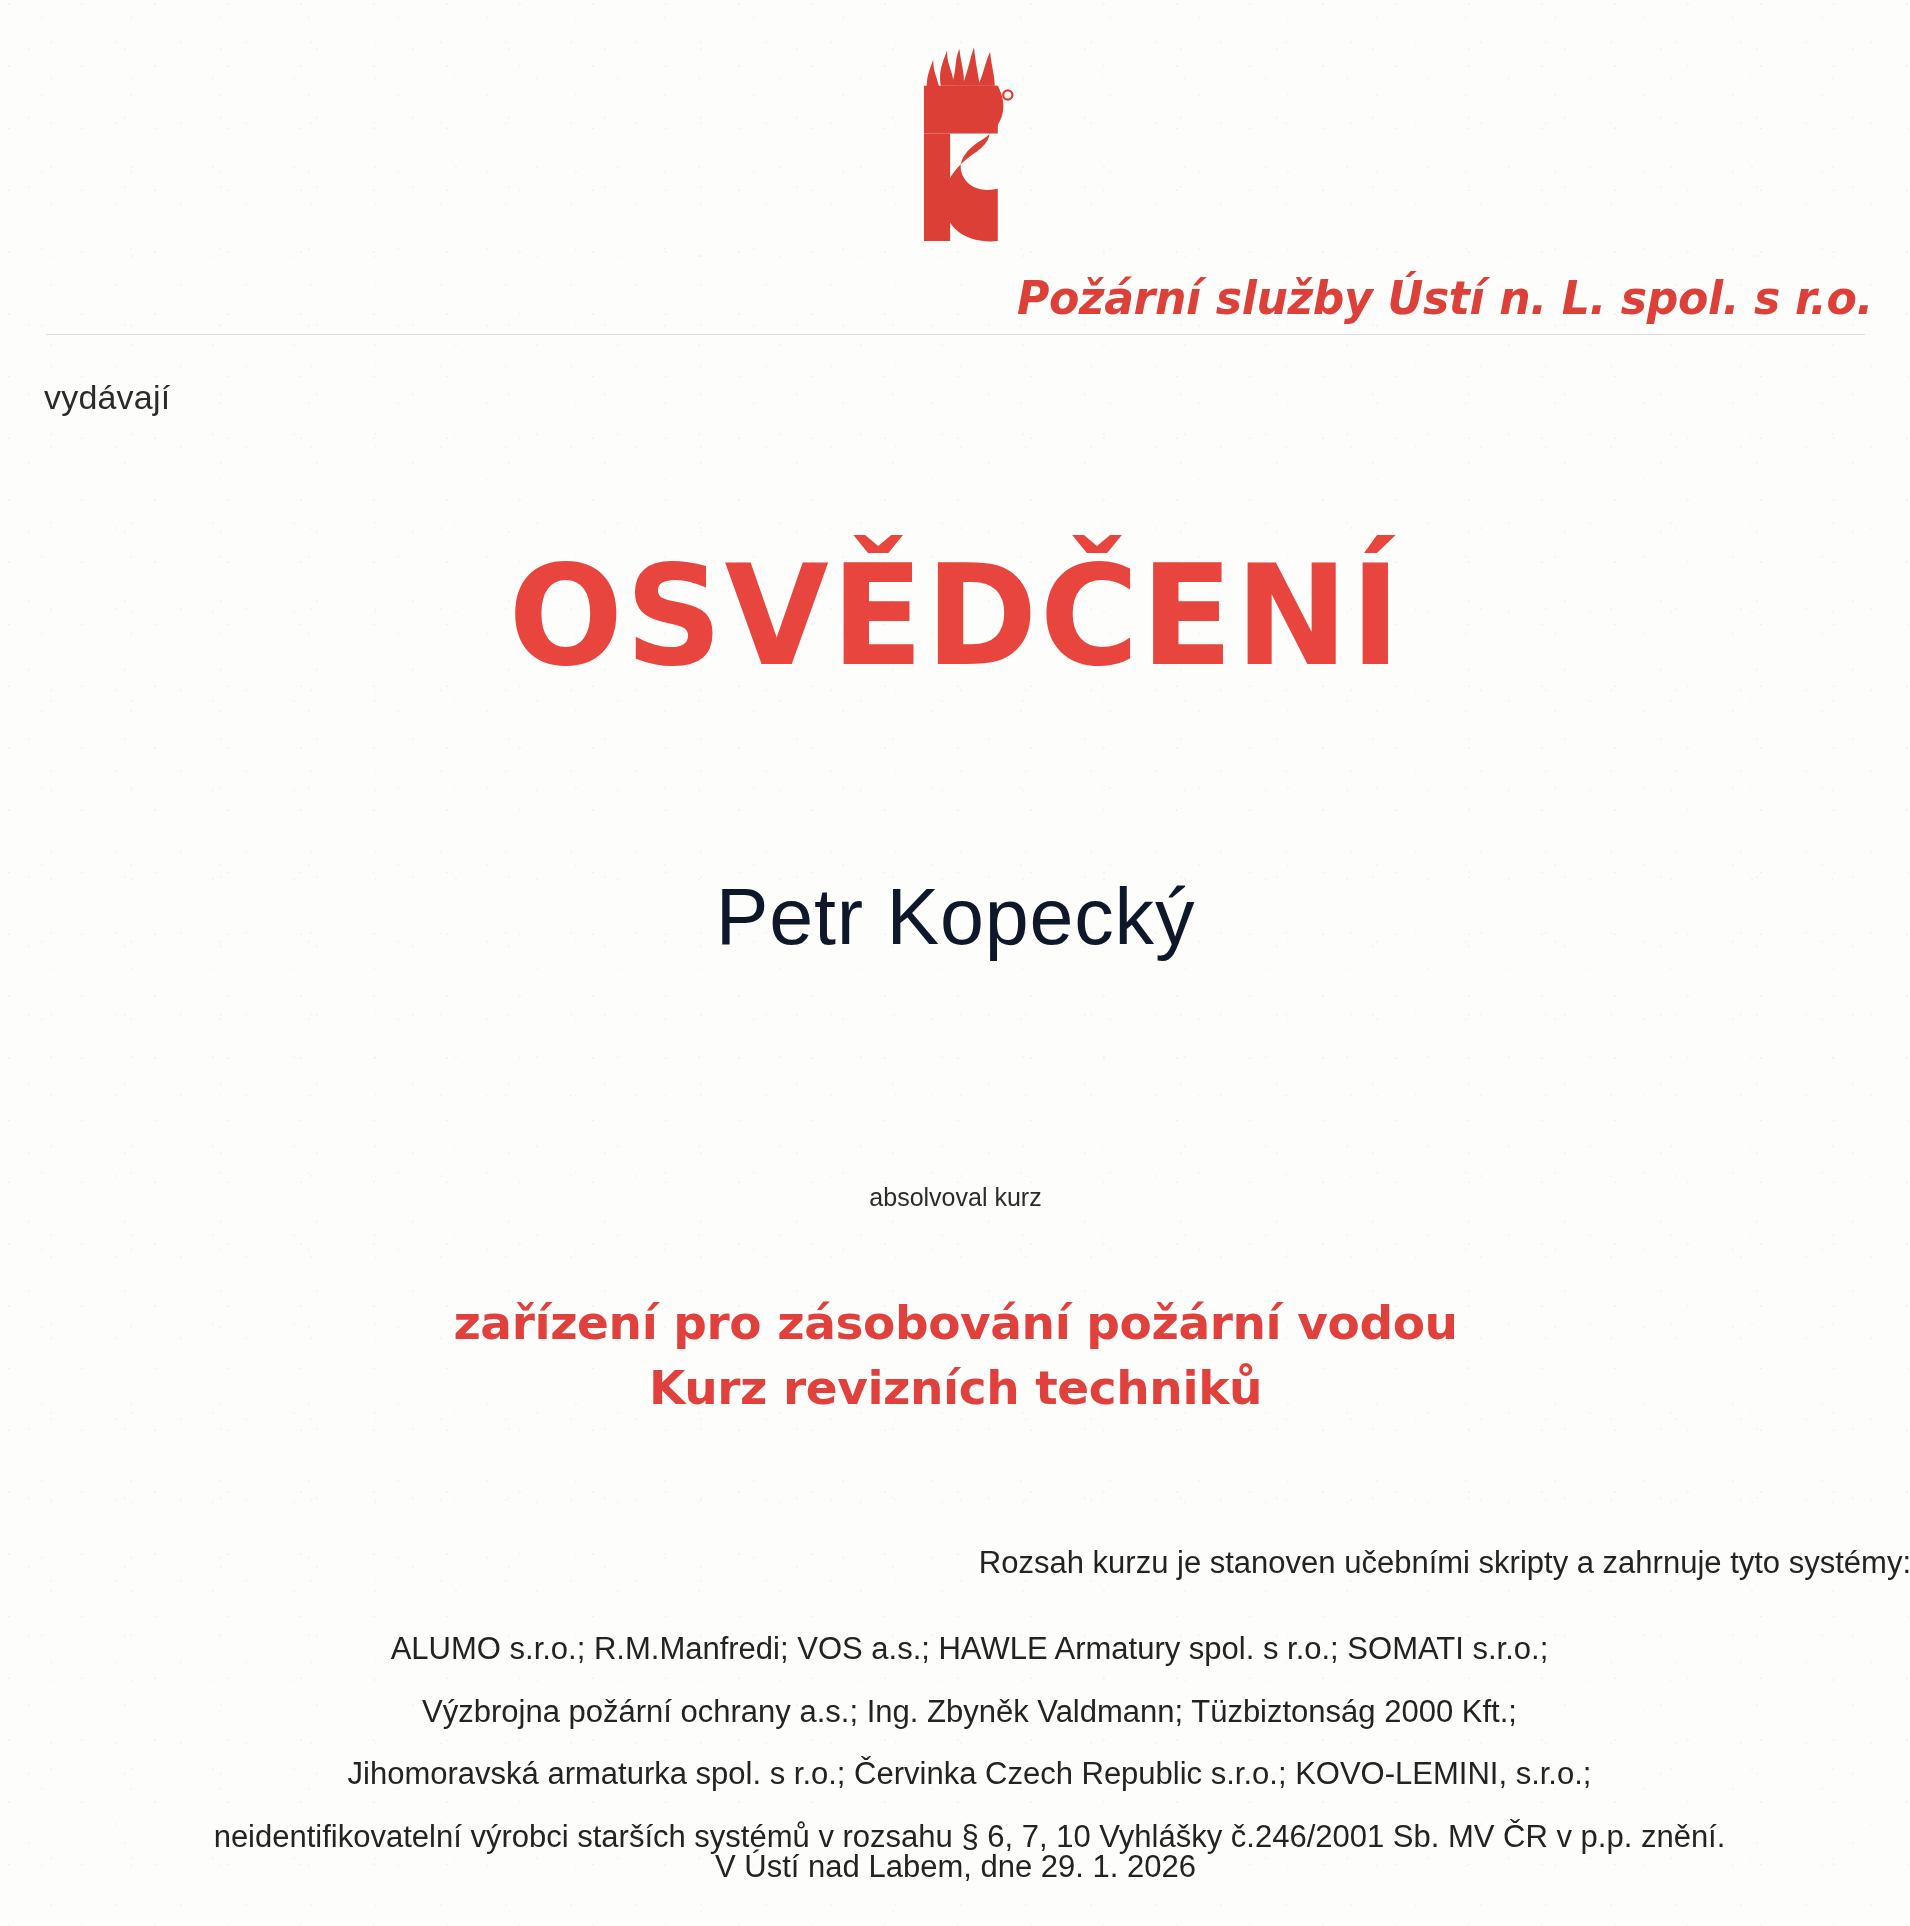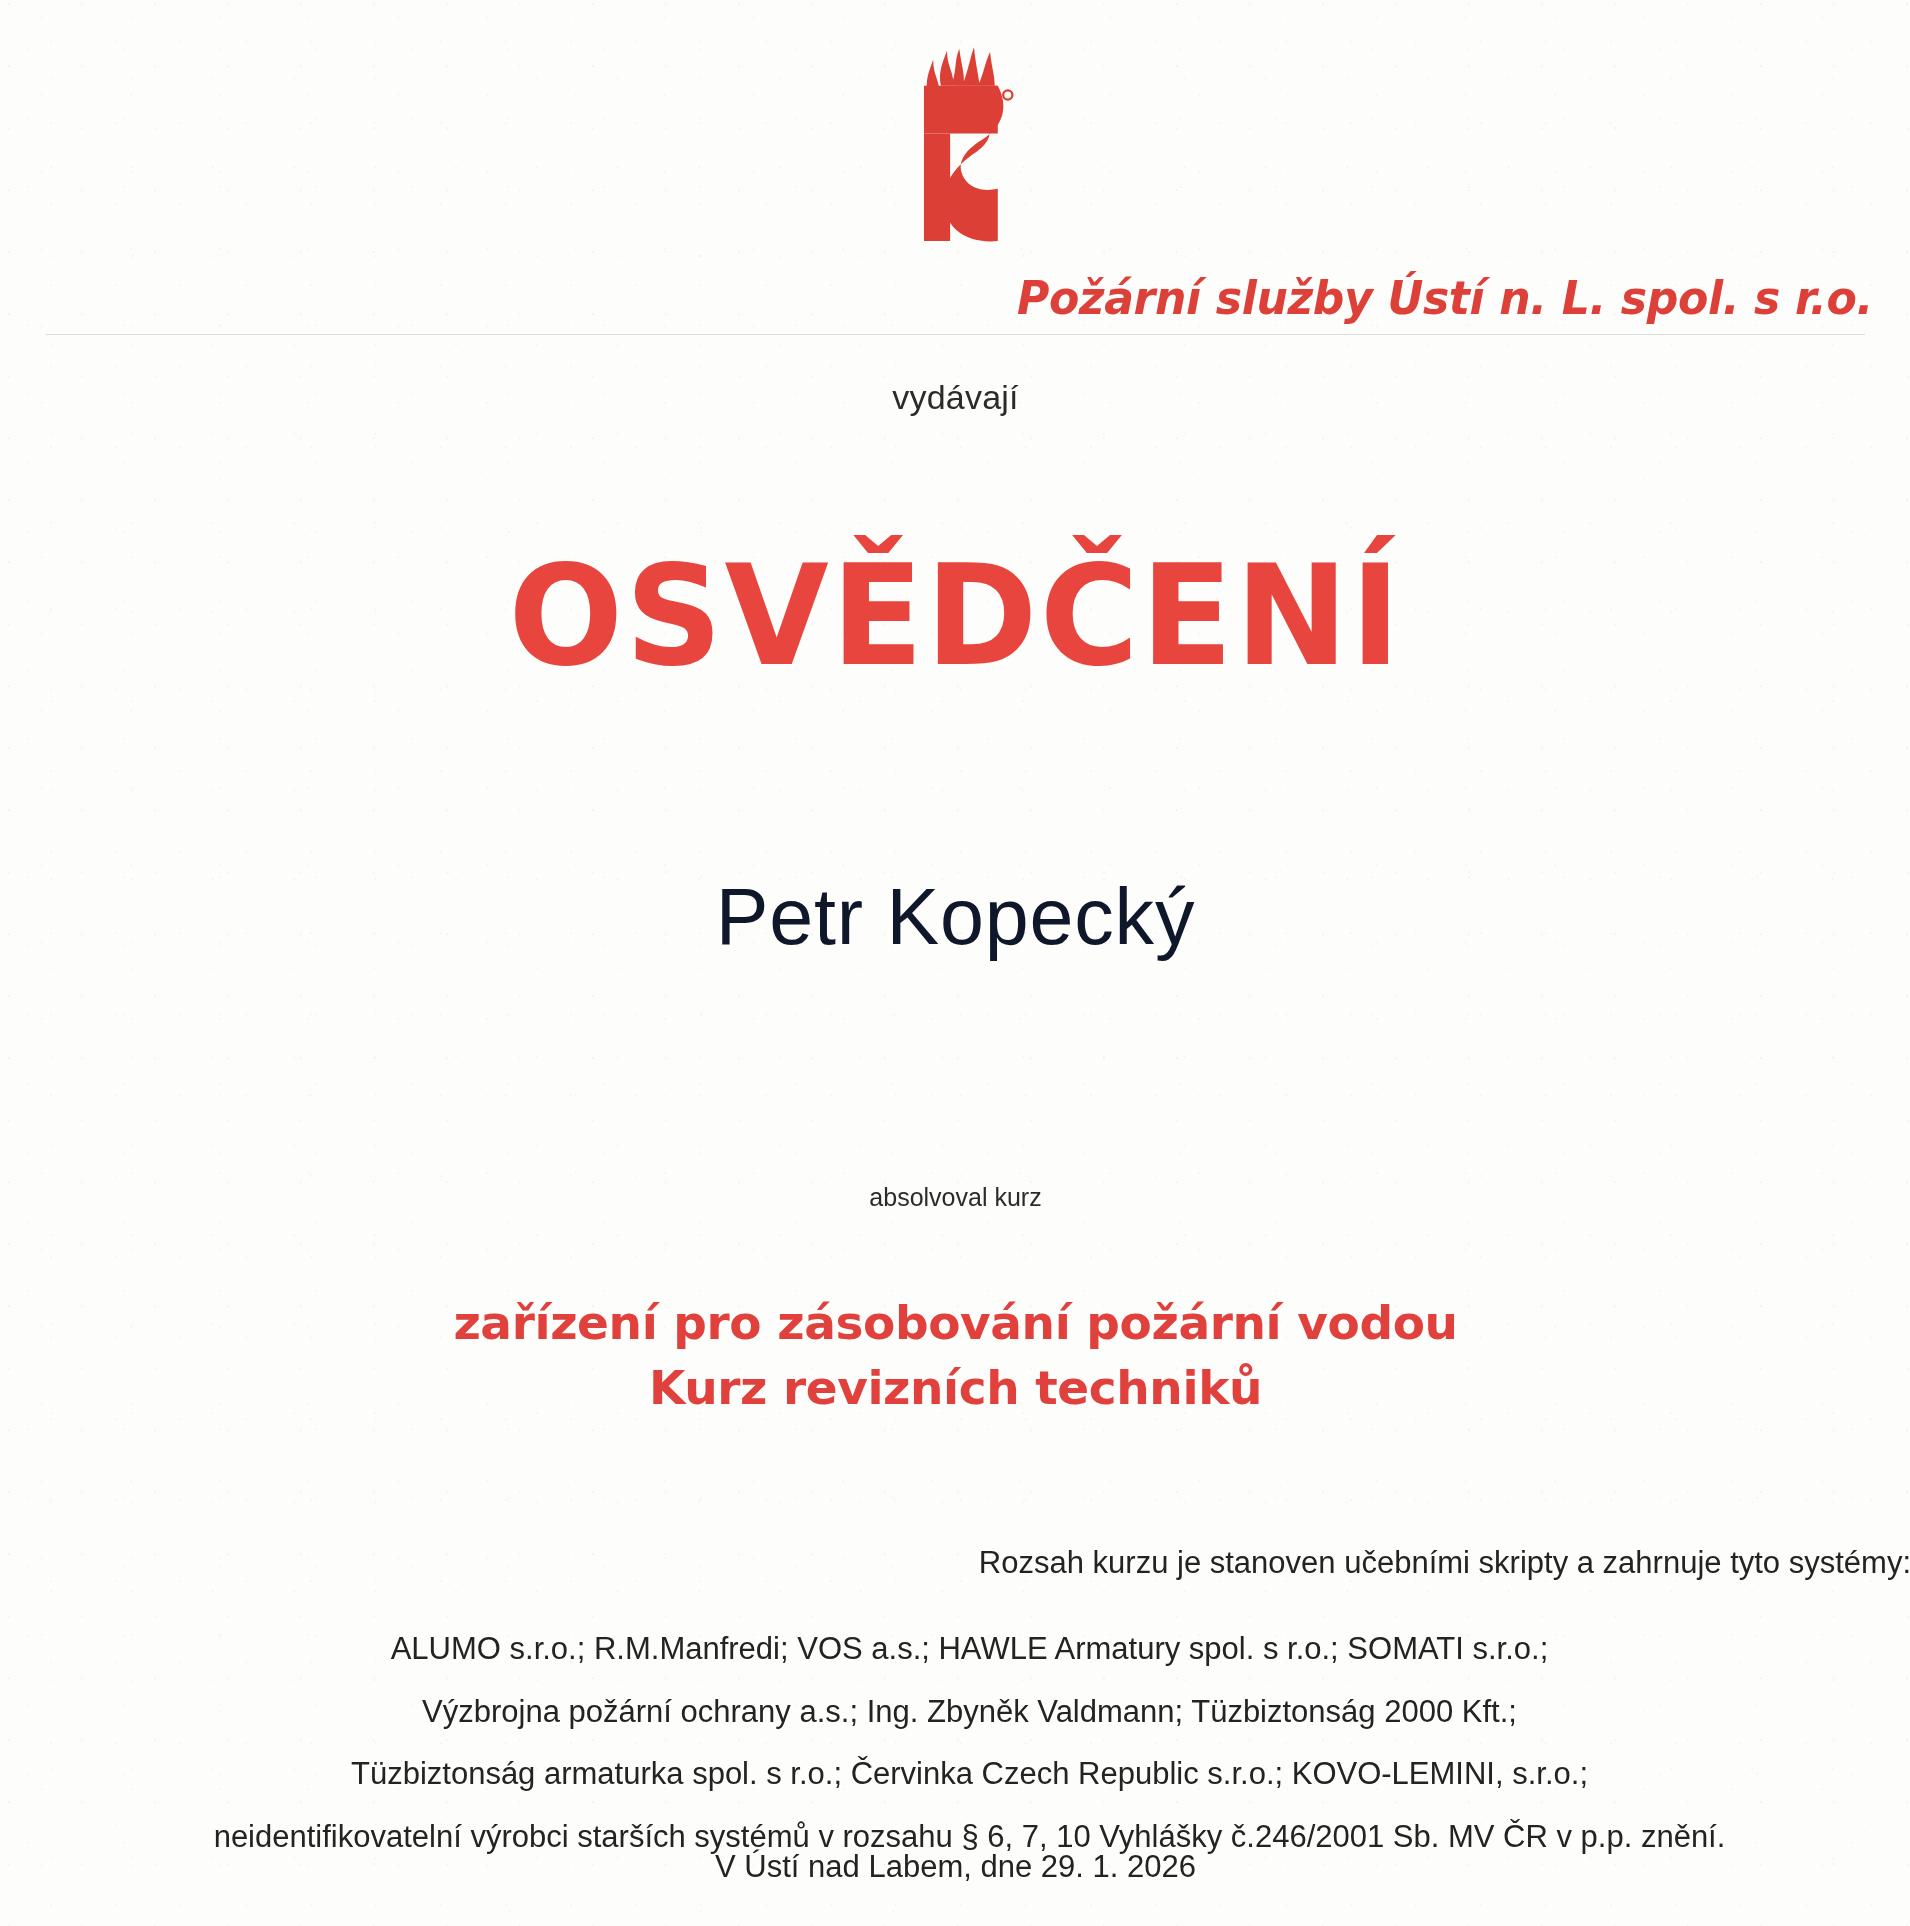--- a/index.html
+++ b/index.html
@@ -60,24 +60,24 @@
     top: 334px;
     height: 1.2px;
     background: #d9dedd;
   }
 
   
   .issue-line {
     position: absolute;
     left: 0; right: 0;
     top: 378px;
-    text-align: center;
     font-size: 34px;
     color: #2b2b2b;
     letter-spacing: 0.2px;
+    padding-left: 44px;
   }
 
   
   .cert-title {
     position: absolute;
     left: 0; right: 0;
     top: 547px;
     text-align: center;
     font-family: "DejaVu Sans", sans-serif;
     font-weight: bold;
@@ -189,20 +189,20 @@
   <div class="course-intro">absolvoval kurz</div>
   <div class="course-title">
     <div>zařízení pro zásobování požární vodou</div>
     <div>Kurz revizních techniků</div>
   </div>
 
   <div class="scope-intro">Rozsah kurzu je stanoven učebními skripty a zahrnuje tyto systémy:</div>
   <div class="systems">
     <div>ALUMO s.r.o.; R.M.Manfredi; VOS a.s.; HAWLE Armatury spol. s r.o.; SOMATI s.r.o.;</div>
     <div>Výzbrojna požární ochrany a.s.; Ing. Zbyněk Valdmann; Tüzbiztonság 2000 Kft.;</div>
-    <div>Tüzbiztonság armaturka spol. s r.o.; Červinka Czech Republic s.r.o.; KOVO-LEMINI, s.r.o.;</div>
+    <div>Jihomoravská armaturka spol. s r.o.; Červinka Czech Republic s.r.o.; KOVO-LEMINI, s.r.o.;</div>
     <div>neidentifikovatelní výrobci starších systémů v rozsahu § 6, 7, 10 Vyhlášky č.246/2001 Sb. MV ČR v p.p. znění.</div>
   </div>
 
   <div class="place-date">V Ústí nad Labem, dne 29. 1. 2026</div>
 
 </div>
 
 
 </body></html>

